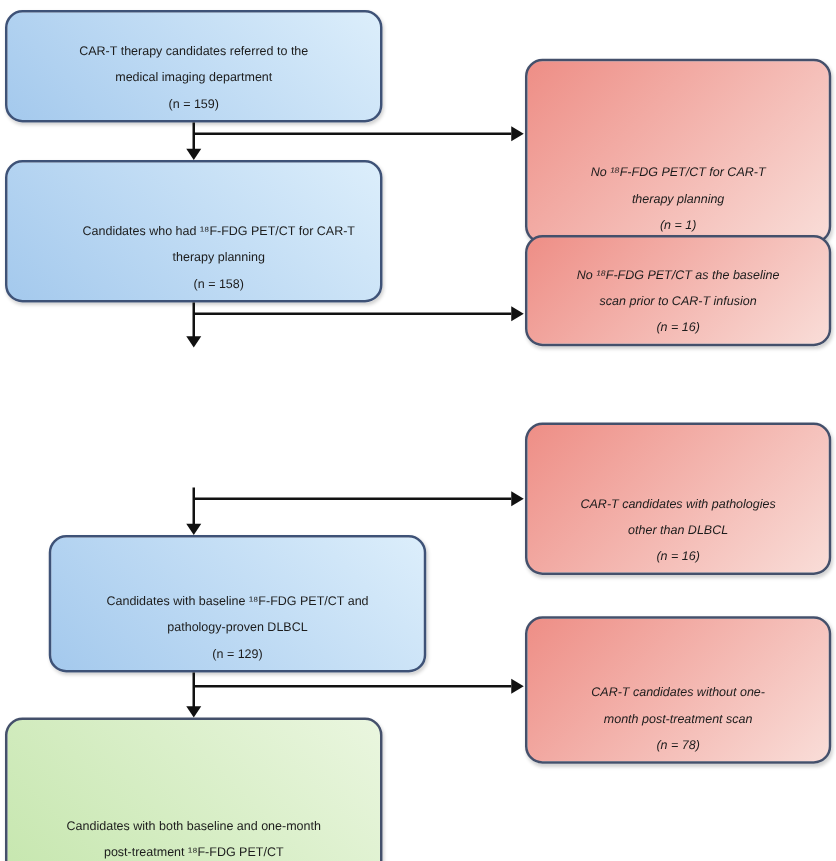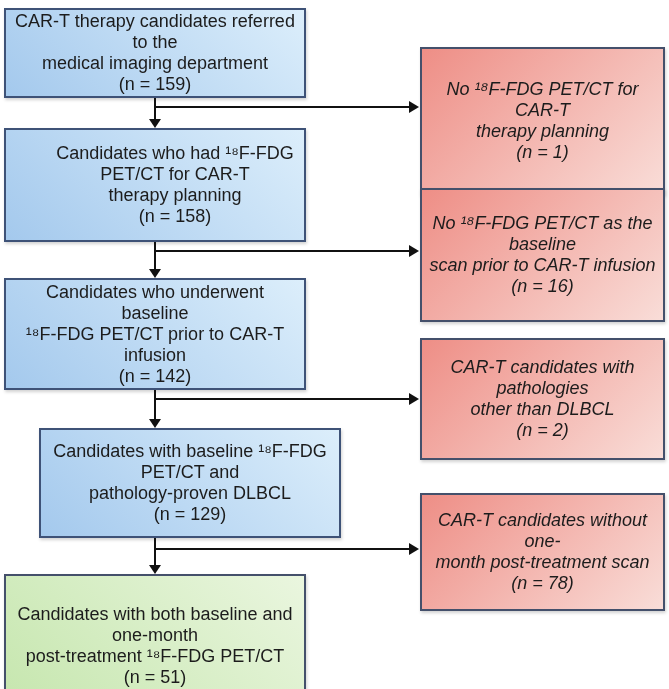--- a/index.html
+++ b/index.html
@@ -7,23 +7,23 @@
     --outcome-fill-light:#eaf6df; --outcome-fill-dark:#c5e6ad; --outcome-border:#44506b;
     --exclusion-fill-dark:#ee8e86; --exclusion-fill-light:#f9ddd8; --exclusion-border:#44506b;
     --connector:#111111; --text:#1c1c1c;
   }
   html,body{margin:0;padding:0;background:#ffffff;}
   .canvas{
     position:relative; width:669px; height:689px; background:#ffffff; overflow:hidden;
     font-family:"Liberation Sans", sans-serif; color:var(--text);
   }
   .box{
-    position:absolute; box-sizing:border-box; border-radius:0;
-    display:flex; align-items:center; justify-content:center;
-    text-align:center; font-size:18px; line-height:21px;
+    position:absolute; box-sizing:border-box; border-radius:14px;
+    display:flex; align-items:flex-end; justify-content:center;
+    text-align:center; font-size:10px; line-height:21px;
     box-shadow:1px 2px 3px rgba(0,0,0,0.18);
   }
   .box .txt{ white-space:pre-line; padding:2px 4px; width:100%; }
   .process{
     left:4px; width:302px;
     border:2px solid var(--process-border);
     background:linear-gradient(45deg, var(--process-fill-dark) 0%, var(--process-fill-light) 100%);
   }
   .outcome{
     left:4px; width:302px;
@@ -34,21 +34,21 @@
     left:420px; width:245px; font-style:italic;
     border:2px solid var(--exclusion-border);
     background:linear-gradient(135deg, var(--exclusion-fill-dark) 0%, var(--exclusion-fill-light) 100%);
   }
   .b1{top:8px;   height:90px;}
   .b2{top:128px; height:114px;padding-left:40px;}
   .b3{top:278px; height:112px;}
   .b4{top:428px; height:110px;margin-left:35px;}
   .b5{top:574px; height:144px;}
   .r1{top:47px;  height:148px;}
-  .r2{top:188px; height:134px;}
+  .r2{top:188px; height:89px;}
   .r3{top:338px; height:122px;}
   .r4{top:493px; height:118px;}
   .vline{position:absolute; left:154px; width:2px; background:var(--connector);}
   .v1{top:98px;  height:22px;}
   .v2{top:242px; height:28px;}
   .v3{top:390px; height:30px;}
   .v4{top:538px; height:28px;}
   .arrow-down{
     position:absolute; left:149px; width:0; height:0;
     border-left:6px solid transparent; border-right:6px solid transparent;
@@ -72,25 +72,20 @@
   <div class="box process b1">
     <div class="txt">CAR-T therapy candidates referred to the
 medical imaging department
 (n = 159)</div>
   </div>
   <div class="box process b2">
     <div class="txt">Candidates who had ¹⁸F-FDG PET/CT for CAR-T
 therapy planning
 (n = 158)</div>
   </div>
-  <div class="box process b3">
-    <div class="txt">Candidates who underwent baseline
-¹⁸F-FDG PET/CT prior to CAR-T infusion
-(n = 142)</div>
-  </div>
   <div class="box process b4">
     <div class="txt">Candidates with baseline ¹⁸F-FDG PET/CT and
 pathology-proven DLBCL
 (n = 129)</div>
   </div>
   <div class="box outcome b5">
     <div class="txt">Candidates with both baseline and one-month
 post-treatment ¹⁸F-FDG PET/CT
 (n = 51)</div>
   </div>
@@ -101,21 +96,21 @@
 (n = 1)</div>
   </div>
   <div class="box exclusion r2">
     <div class="txt">No ¹⁸F-FDG PET/CT as the baseline
 scan prior to CAR-T infusion
 (n = 16)</div>
   </div>
   <div class="box exclusion r3">
     <div class="txt">CAR-T candidates with pathologies
 other than DLBCL
-(n = 2)</div>
+(n = 16)</div>
   </div>
   <div class="box exclusion r4">
     <div class="txt">CAR-T candidates without one-
 month post-treatment scan
 (n = 78)</div>
   </div>
 
   <div class="vline v1"></div>
   <div class="arrow-down va1"></div>
   <div class="vline v2"></div>

